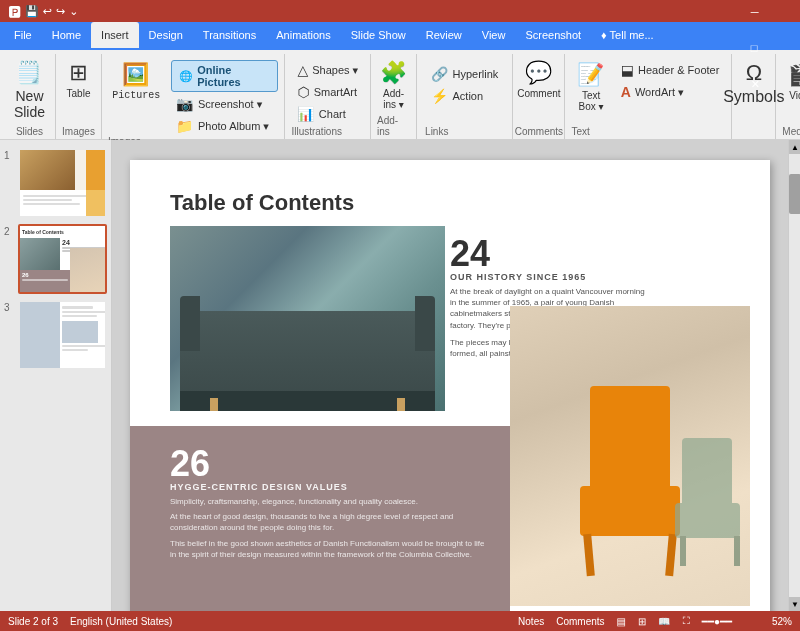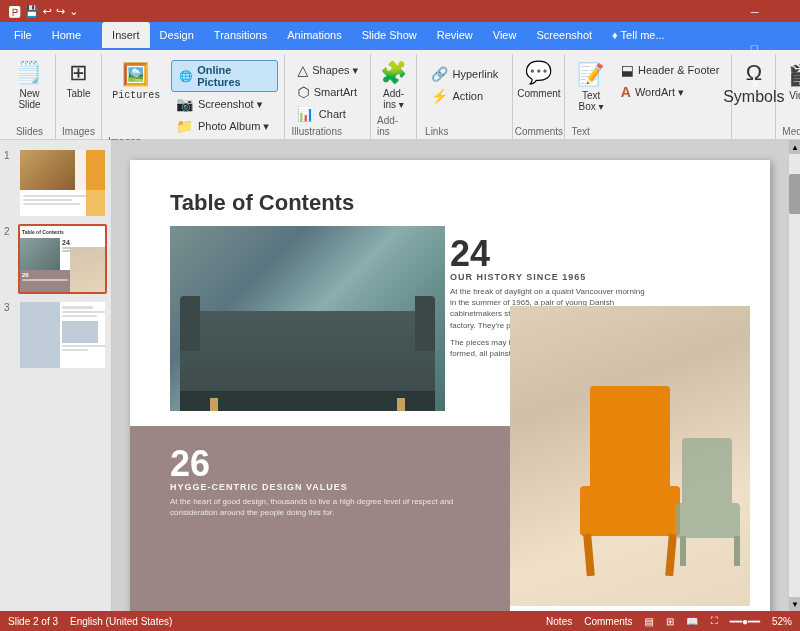--- a/index.html
+++ b/index.html
@@ -34,21 +34,20 @@
       color: white;
       cursor: pointer;
       border-radius: 3px 3px 0 0;
       height: 26px;
       display: flex;
       align-items: center;
     }
     .ribbon-tab.active {
       background: #f0f0f0;
       color: #333;
-      margin-left: 11px;
     }
 
     
     .ribbon {
       background: #f0f0f0;
       border-bottom: 1px solid #d0d0d0;
       display: flex;
       align-items: stretch;
       padding: 4px 4px 0 4px;
       height: 90px;
@@ -277,21 +276,21 @@
   <div class="ribbon-tab">View</div>
   <div class="ribbon-tab">Screenshot</div>
   <div class="ribbon-tab">♦ Tell me...</div>
 </div>
 
 <div class="ribbon">
 
   <div style="display:flex;flex-direction:column;align-items:center;padding:2px 6px 0;border-right:1px solid #ccc;min-width:52px;">
     <div class="ribbon-btn">
       <span style="font-size:22px;">🗒️</span>
-      <span style="font-size:10px;">New Slide</span>
+      <span style="font-size:14px;">New Slide</span>
     </div>
     <div class="ribbon-section-label">Slides</div>
   </div>
 
   <div style="display:flex;flex-direction:column;align-items:center;padding:2px 6px 0;border-right:1px solid #ccc;min-width:46px;">
     <div class="ribbon-btn">
       <span style="font-size:22px;">⊞</span>
       <span style="font-size:10px;">Table</span>
     </div>
     <div class="ribbon-section-label">Images</div>
@@ -505,21 +504,23 @@
         <div style="position:absolute;left:320px;top:10px;width:200px;">
           <div class="number-big">24</div>
           <div class="section-label">OUR HISTORY SINCE 1965</div>
           <div class="section-text">At the break of daylight on a quaint Vancouver morning in the summer of 1965, a pair of young Danish cabinetmakers stood at the entrance of their new factory. They're proud.</div>
           <div class="section-text" style="margin-top:6px;">The pieces may be modest in size but it is perfectly formed, all painstakingly made by their hands.</div>
         </div>
 
         <div class="lower-mauve">
           <div class="number-big">26</div>
           <div class="section-label">HYGGE-CENTRIC DESIGN VALUES</div>
+          <div class="section-text">Simplicity, craftsmanship, elegance, functionality and quality coalesce.</div>
           <div class="section-text" style="margin-top:4px;">At the heart of good design, thousands to live a high degree level of respect and consideration around the people doing this for.</div>
+          <div class="section-text" style="margin-top:4px;">This belief in the good shown aesthetics of Danish Functionalism would be brought to life in the spirit of their design measured within the framework of the Columbia Collective.</div>
         </div>
 
         <div style="position:absolute;right:20px;top:80px;width:240px;height:300px;background:linear-gradient(160deg,#e0d0b8 0%,#d0c0a8 30%,#f0e0c8 70%,#e8d8c0 100%);overflow:hidden;">
 
           <div style="position:absolute;bottom:30px;left:50%;transform:translateX(-50%);width:120px;height:180px;">
 
             <div style="position:absolute;bottom:40px;left:10px;width:100px;height:50px;background:#e8840a;border-radius:4px;"></div>
 
             <div style="position:absolute;bottom:90px;left:20px;width:80px;height:100px;background:#e8840a;border-radius:4px 4px 0 0;"></div>
 
@@ -557,15 +558,15 @@
     <span>English (United States)</span>
   </div>
   <div class="status-bar-right">
     <span style="cursor:pointer;">Notes</span>
     <span style="cursor:pointer;">Comments</span>
     <span style="cursor:pointer;">▤</span>
     <span style="cursor:pointer;">⊞</span>
     <span style="cursor:pointer;">📖</span>
     <span style="cursor:pointer;">⛶</span>
     <span style="cursor:pointer;">━━●━━</span>
-    <span style="cursor:pointer;">52%</span>
+    <span style="cursor:pointer;margin-left:28px;">52%</span>
   </div>
 </div>
 
 </body></html>

